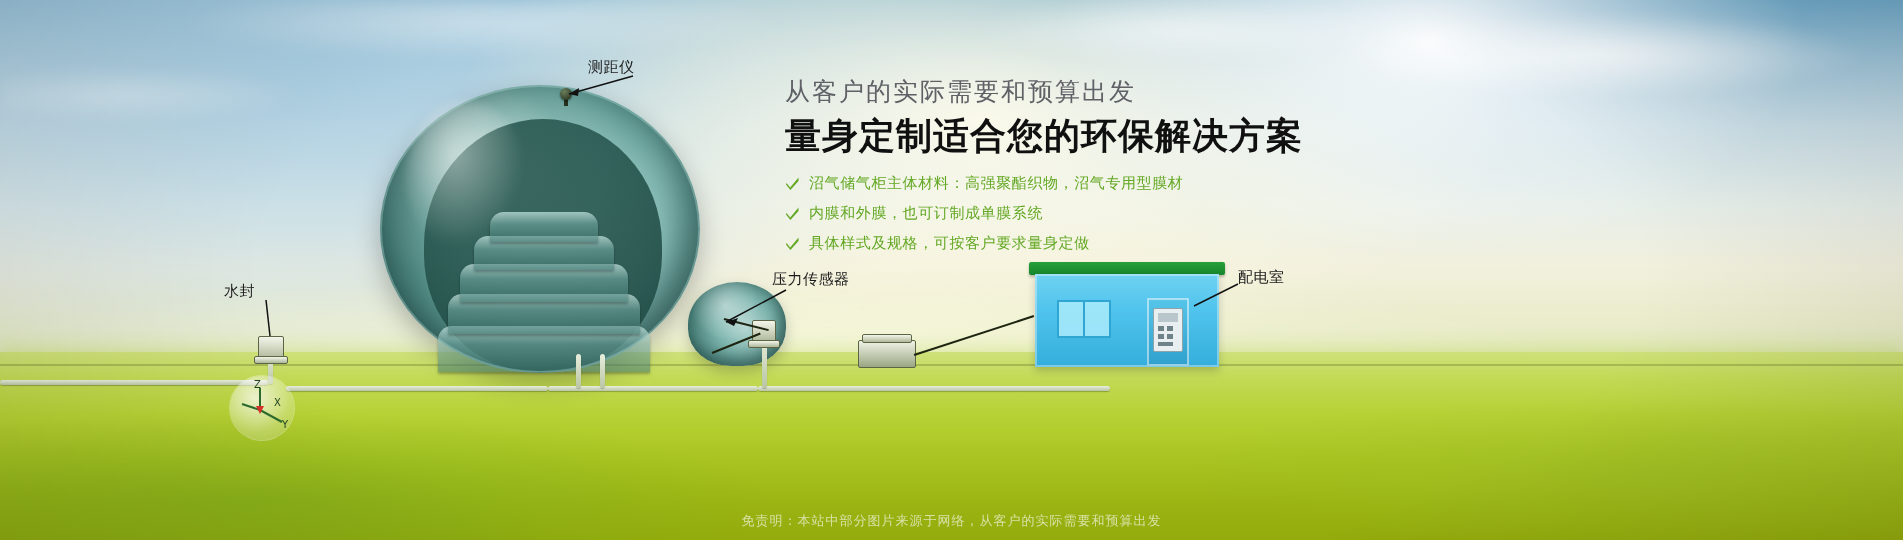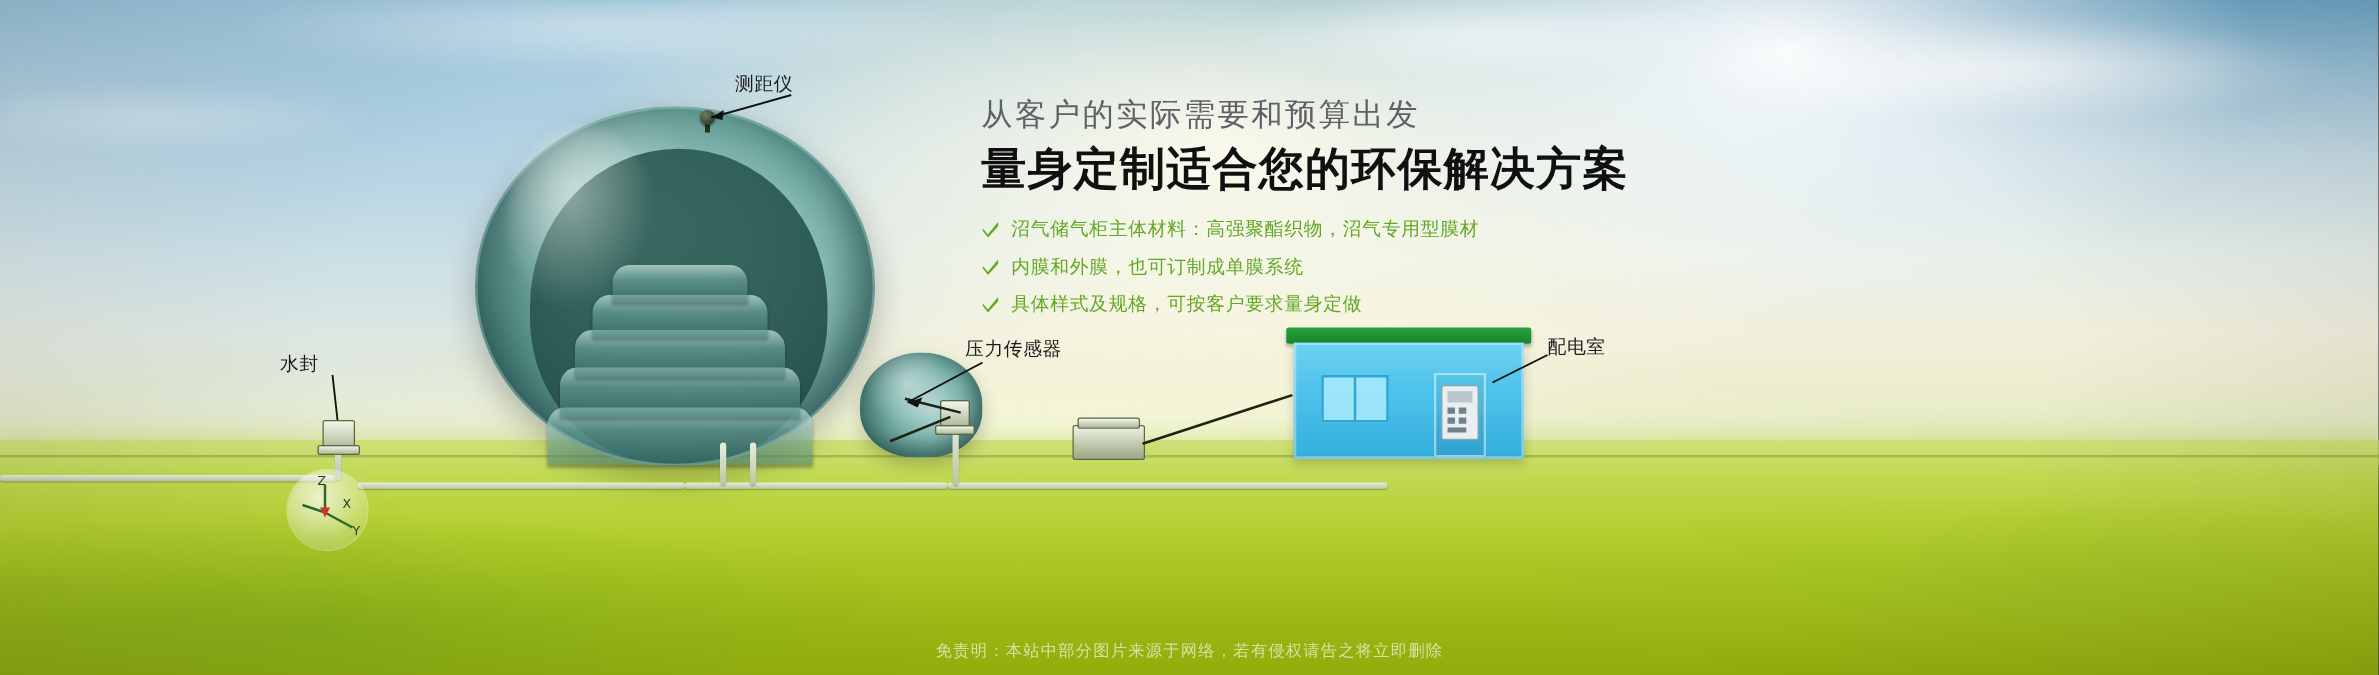--- a/index.html
+++ b/index.html
@@ -244,15 +244,15 @@
           </svg>
         </span>
         <span class="btxt">具体样式及规格，可按客户要求量身定做</span>
       </div>
 
     </div>
   </div>
 
   <div class="vignette"></div>
 
-  <div class="disclaimer">免责明：本站中部分图片来源于网络，若有侵权请告之将立即删除</div>
+  <div class="disclaimer">免责明：本站中部分图片来源于网络，从客户的实际需要和预算出发</div>
 
 </div>
 
 </body></html>

